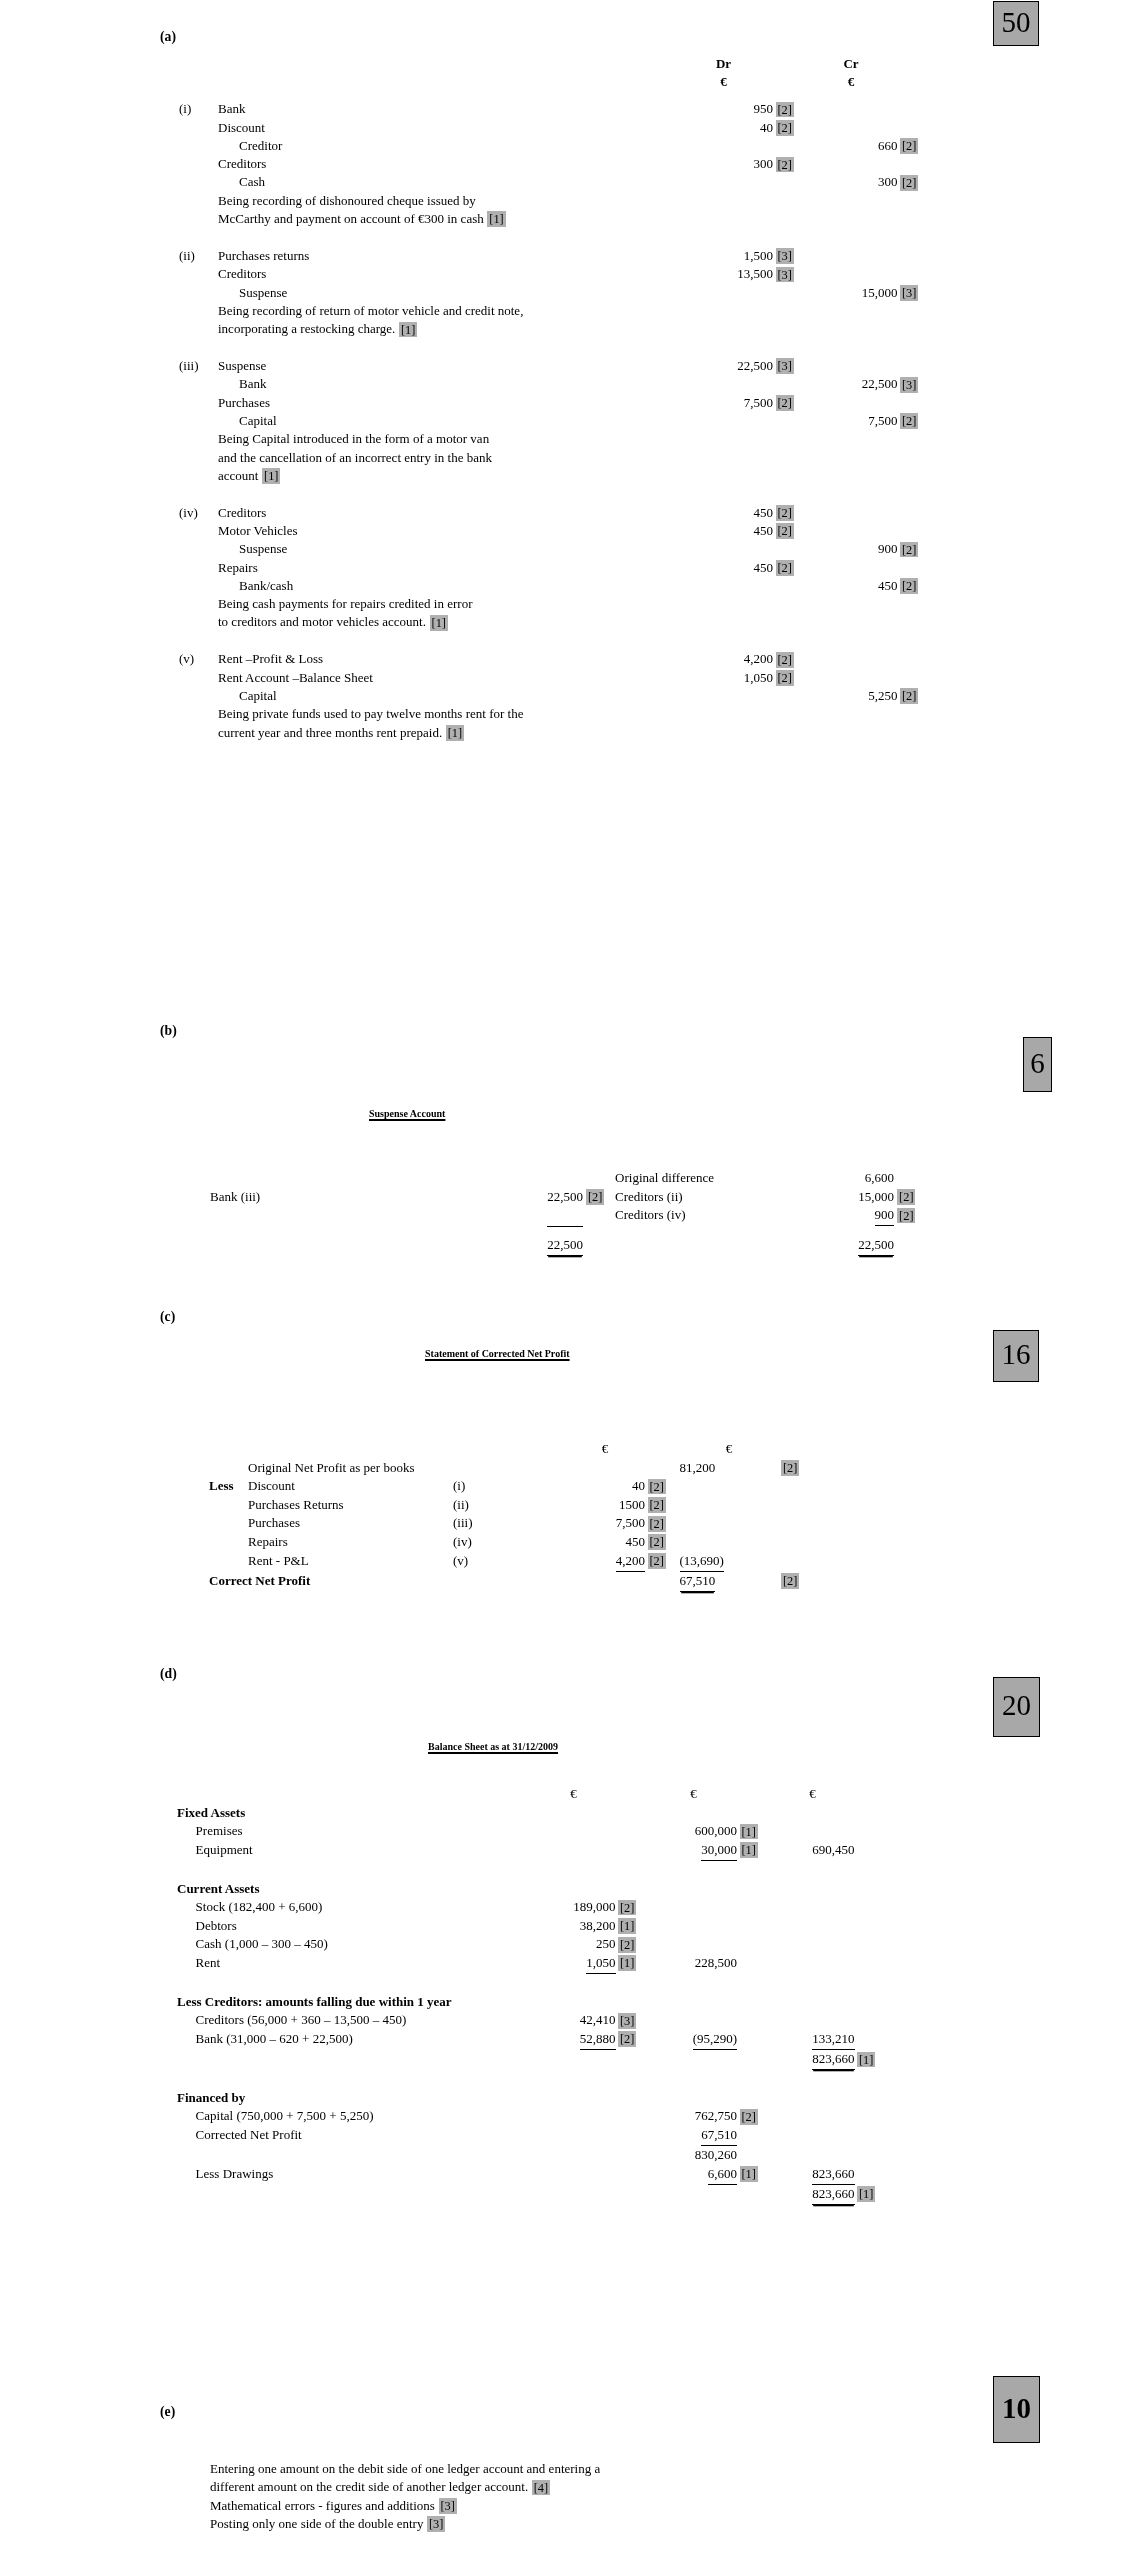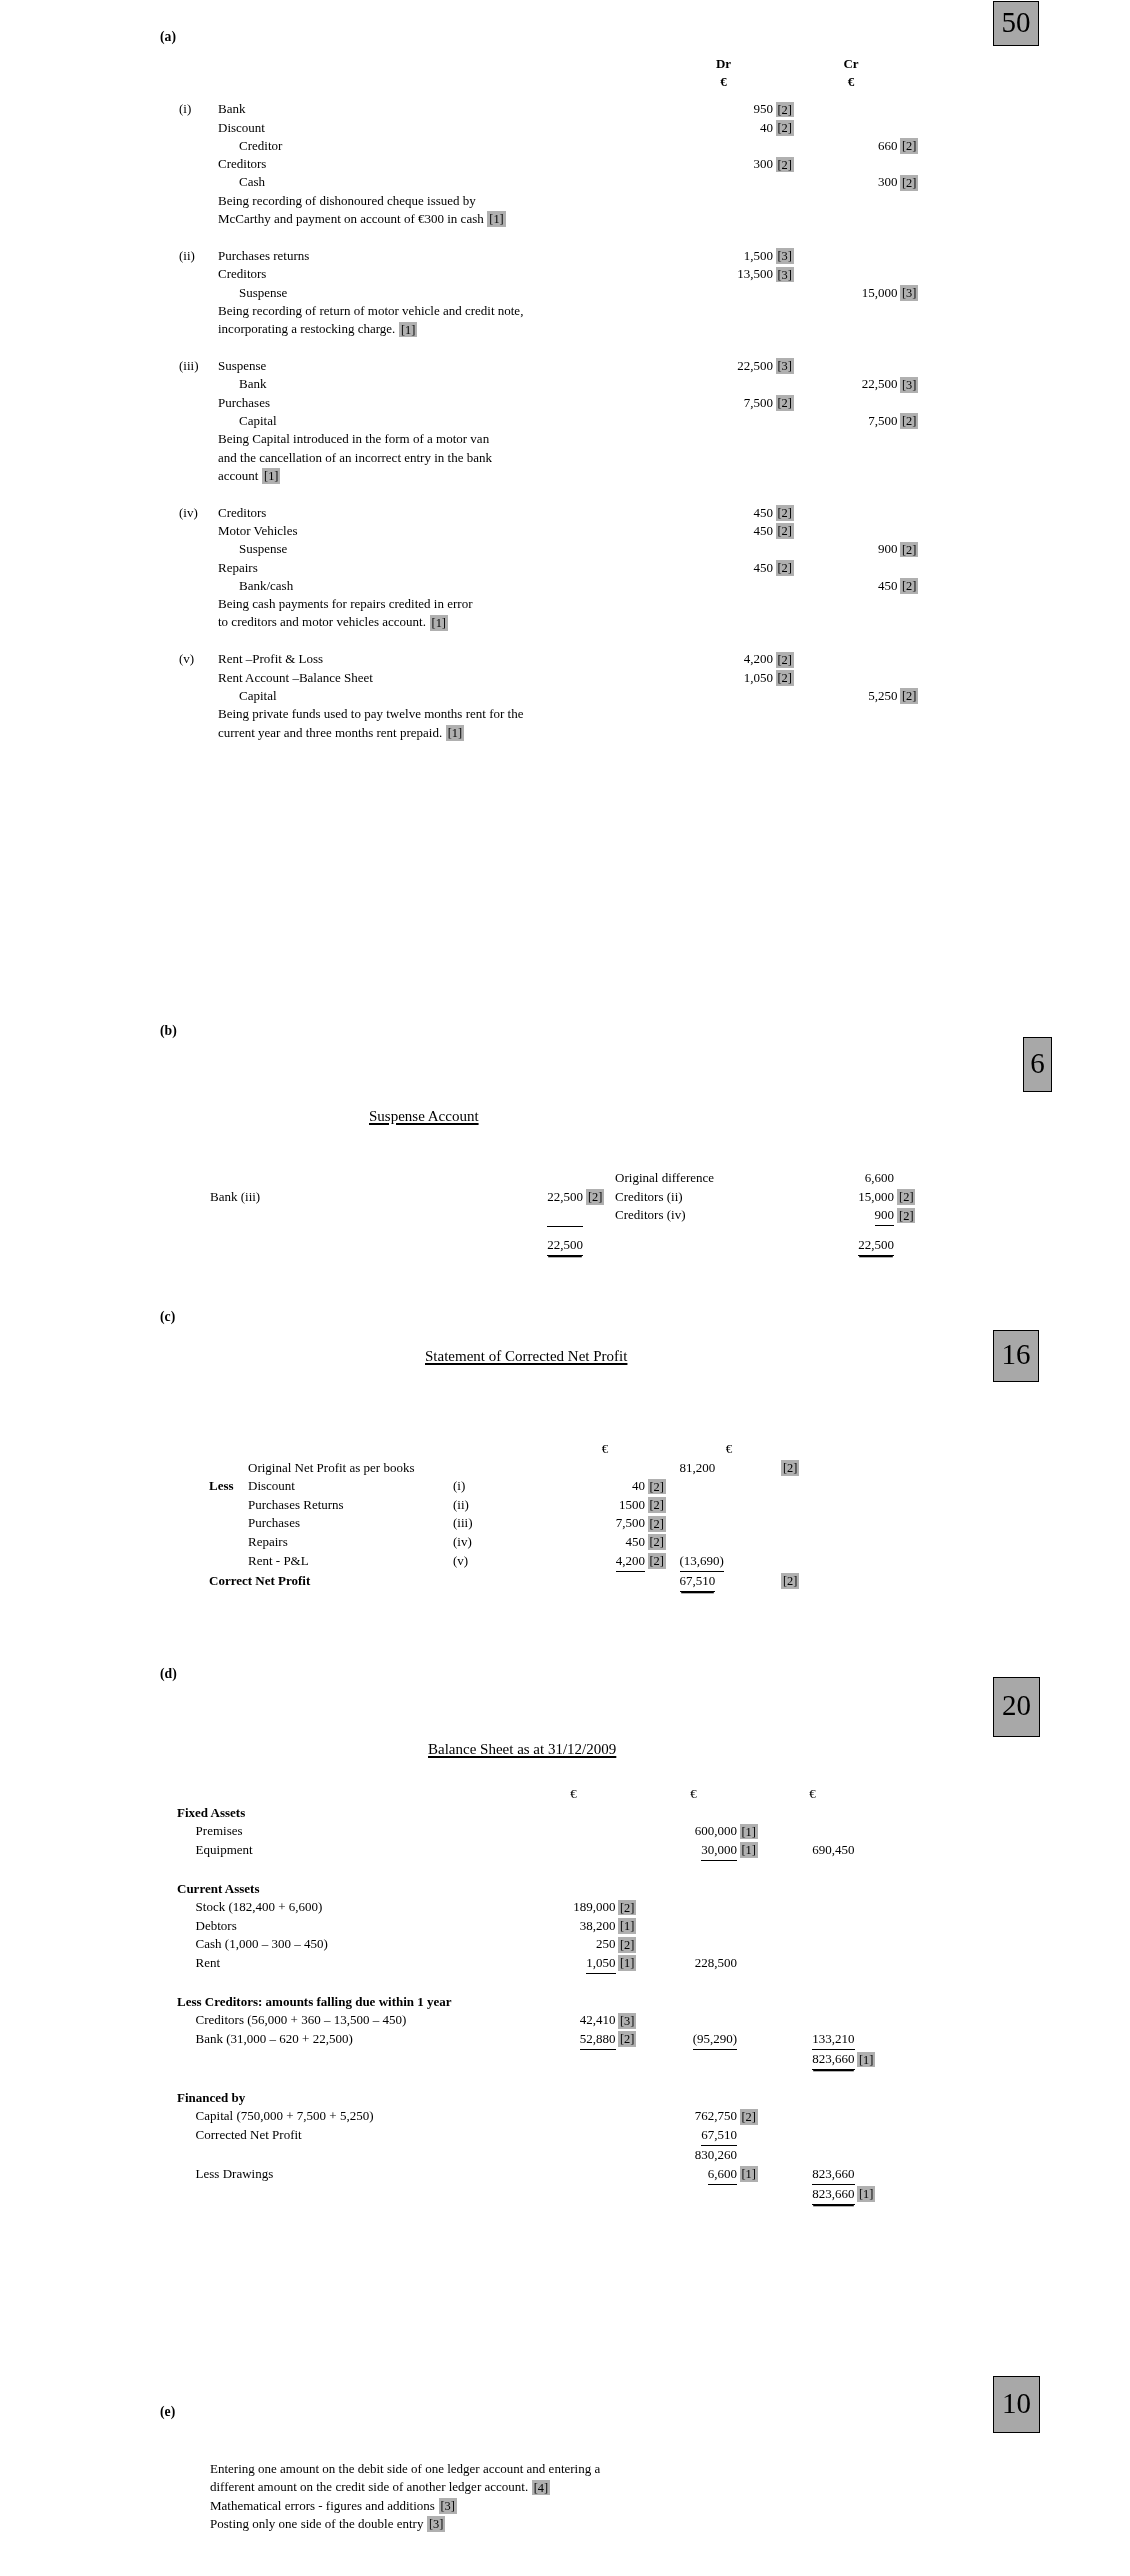--- a/index.html
+++ b/index.html
@@ -36,21 +36,21 @@
   .c-dr{width:99px;text-align:right;padding-right:2.5px !important;}
   .c-drmk{width:29px;}
   .c-cr{width:93px;text-align:right;padding-right:2.5px !important;}
   .c-crmk{width:29px;}
   .ind1{padding-left:21px !important;}
   .hdr{text-align:center;font-weight:bold;font-size:13px;}
   .hdr-eu{text-align:center;font-weight:bold;font-size:13px;}
   .narr{line-height:18.3px;}
 
   
-  .uhead{font-weight:normal;font-size:15px;text-decoration:underline;
+  .uhead{font-weight:bold;font-size:10px;text-decoration:underline;
          text-underline-offset:1.9px;text-decoration-thickness:1.6px;}
 
   
   .susp{position:absolute;border-collapse:collapse;}
   .susp td{padding:0;line-height:18.6px;font-size:13px;vertical-align:top;}
   .s-l1{width:261px;}
   .s-l2{width:112px;text-align:right;padding-right:3.1px !important;}
   .s-l3{width:29px;}
   .s-r1{width:186px;}
   .s-r2{width:93px;text-align:right;padding-right:3.1px !important;}
@@ -709,21 +709,21 @@
           <td class="b-c2"></td>
           <td class="b-m2"></td>
           <td class="b-c3"><span class="u2">823,660</span></td>
           <td class="b-m3"><span class="mk">[1]</span></td>
         </tr>
       </tbody>
   </table>
 
   <div class="abs sec-letter" style="left:160px;top:2404px;">(e)</div>
 
-  <div class="markbox" style="left:993px;top:2376px;width:47px;height:57px;">10</div>
+  <div class="markbox" style="left:993px;top:2376px;width:47px;height:67px;font-weight:bold;">10</div>
 
   <div class="epar" id="e-body" style="left:210px;top:2460px;width:715px;">
       <div>
         <div>Entering one amount on the debit side of one ledger account and entering a</div>
         <div>different amount on the credit side of another ledger account.<span class="mk" style="margin-left: 3.7px;">[4]</span></div>
       </div>
       <div>
         <div>Mathematical errors - figures and additions<span class="mk" style="margin-left: 3.7px;">[3]</span></div>
       </div>
       <div>

